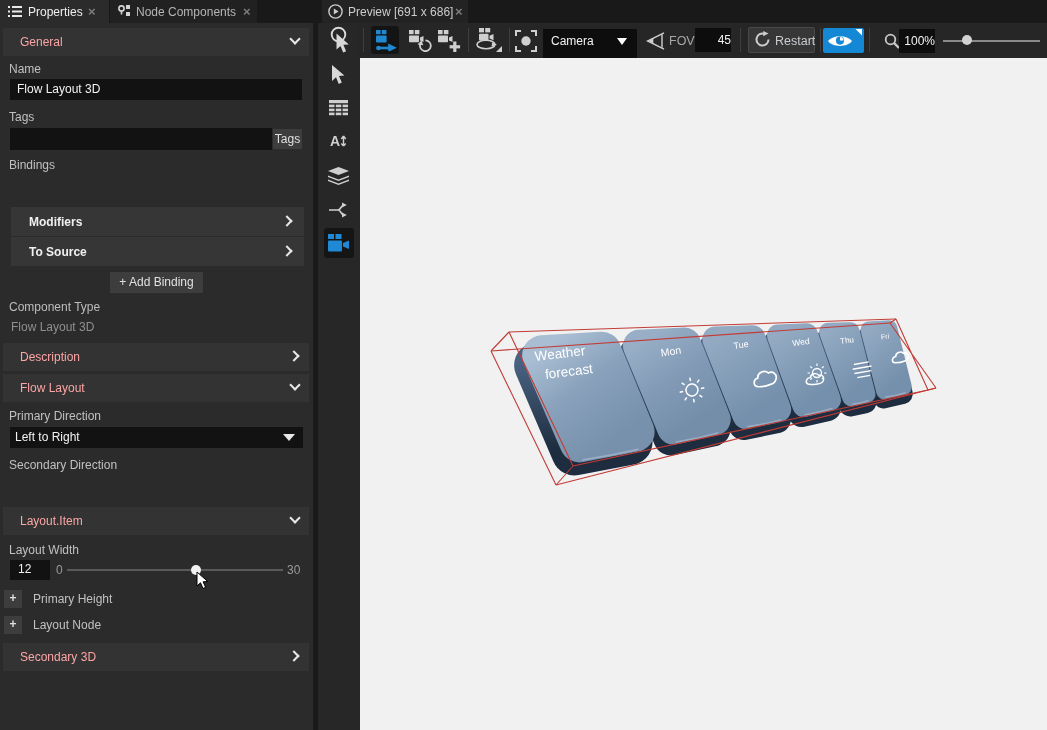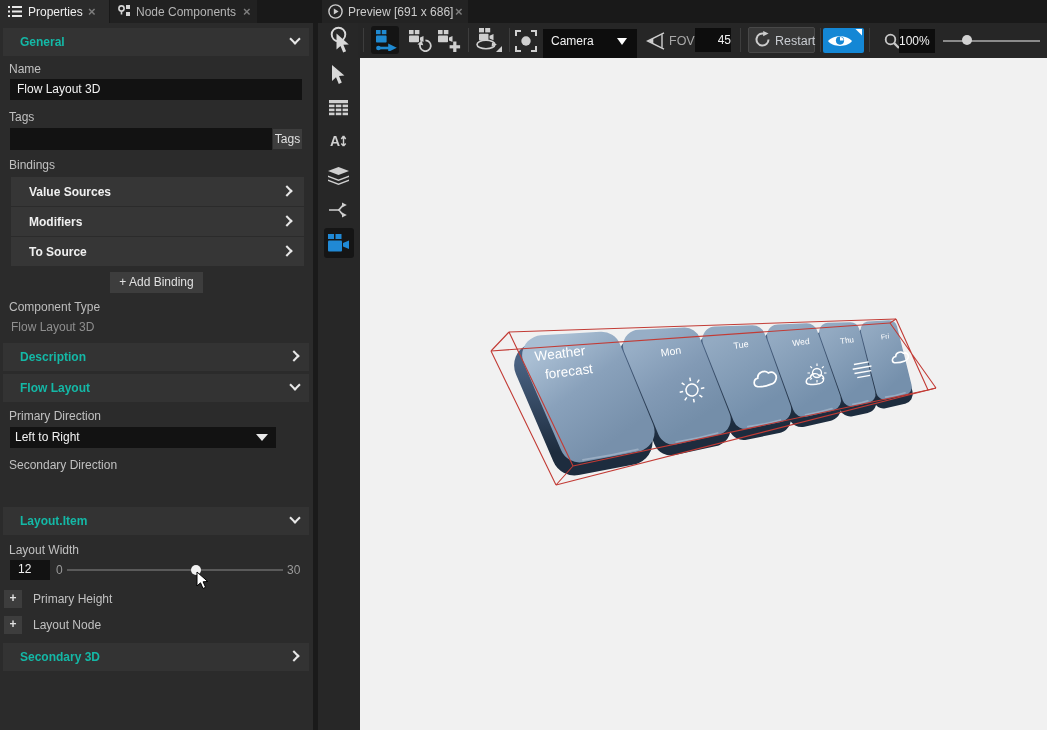--- a/index.html
+++ b/index.html
@@ -10,21 +10,21 @@
 
 
 #ltabbar { left:0; top:0; width:320px; height:23px; background:#191919; }
 #ltab1 { left:0; top:0; width:109px; height:23px; background:#2b2b2b; color:#f0f0f0; font-size:12px; }
 #ltab2 { left:110px; top:0; width:147px; height:23px; background:#212121; color:#b5b5b5; font-size:12px; }
 .tabx { color:#7d7d7d; font-size:13px; font-weight:bold; }
 
 
 #lpanel { left:0; top:23px; width:313px; height:707px; background:#2b2b2b; }
 #lscroll { left:313px; top:23px; width:5px; height:707px; background:#1a1a1a; }
-.sechdr { left:3px; width:306px; height:28px; background:#333333; color:#14b8a6; font-weight:bold; font-size:12px; }
+.sechdr { left:3px; width:306px; height:28px; background:#333333; color:#fca5a5; font-weight:normal; font-size:12px; }
 .sechdr .t { position:absolute; left:17px; top:7px; }
 .lbl { color:#c0c0c0; font-size:12px; position:absolute; }
 .inp { position:absolute; background:#121212; color:#f2f2f2; font-size:12px; }
 .row3 { left:11px; width:293px; height:29px; background:#363636; color:#f0f0f0; font-weight:bold; font-size:12px; }
 .row3 .t { position:absolute; left:18px; top:8px; }
 .btn { position:absolute; background:#3d3d3d; color:#e0e0e0; font-size:12px; text-align:center; }
 .chevR { position:absolute; width:8px; height:8px; border-right:2.5px solid #e8e8e8; border-top:2.5px solid #e8e8e8; transform:rotate(45deg); }
 .chevD { position:absolute; width:8px; height:8px; border-right:2.5px solid #e8e8e8; border-top:2.5px solid #e8e8e8; transform:rotate(135deg); }
 .ddtri { position:absolute; width:0; height:0; border-left:6px solid transparent; border-right:6px solid transparent; border-top:7px solid #e8e8e8; }
 
@@ -78,24 +78,20 @@
     </div>
   <span class="lbl" style="left:9px;top:62px">Name</span>
   <div class="abs inp" style="left:10px;top:79px;width:292px;height:21px">
       <span class="abs" style="left:7px;top:3px">Flow Layout 3D</span>
     </div>
   <span class="lbl" style="left:9px;top:110px">Tags</span>
   <div class="abs inp" style="left:10px;top:128px;width:262px;height:22px"></div>
   <div class="abs btn" style="left:273px;top:129px;width:29px;height:20px;line-height:20px">Tags</div>
   <span class="lbl" style="left:9px;top:158px">Bindings</span>
 
-  <div class="abs row3" style="top:177px">
-      <span class="t">Value Sources</span>
-    <div class="chevR" style="right:13px;top:10px"></div>
-    </div>
   <div class="abs row3" style="top:207px">
       <span class="t">Modifiers</span>
     <div class="chevR" style="right:13px;top:10px"></div>
     </div>
   <div class="abs row3" style="top:237px">
       <span class="t">To Source</span>
     <div class="chevR" style="right:13px;top:10px"></div>
     </div>
 
   <div class="abs btn" style="left:110px;top:272px;width:93px;height:21px;line-height:21px">+ Add Binding</div>
@@ -106,21 +102,21 @@
   <div class="abs sechdr" style="top:374px">
       <span class="t">Flow Layout</span>
     <div class="chevD" style="right:10px;top:7px"></div>
     </div>
   <div class="abs sechdr" style="top:343px">
       <span class="t">Description</span>
     <div class="chevR" style="right:11px;top:9px"></div>
     </div>
 
   <span class="lbl" style="left:9px;top:409px">Primary Direction</span>
-  <div class="abs inp" style="left:10px;top:427px;width:266px;height:21px">
+  <div class="abs inp" style="left:10px;top:427px;width:293px;height:21px">
       <span class="abs" style="left:5px;top:3px">Left to Right</span>
     <div class="ddtri" style="right:8px;top:7px"></div>
     </div>
   <span class="lbl" style="left:9px;top:458px">Secondary Direction</span>
 
   <div class="abs sechdr" style="top:507px">
       <span class="t">Layout.Item</span>
     <div class="chevD" style="right:10px;top:7px"></div>
     </div>
 
@@ -300,21 +296,21 @@
     </svg>
     <svg class="abs" style="left:496px;top:6px" width="8" height="8" viewBox="0 0 8 8">
         <path d="M1.5 0 L8 0 L8 6.5 Z" fill="#ffffff"></path>
       </svg>
     <div class="sep" style="left:511px"></div>
 
     <svg class="abs" style="left:526px;top:10px" width="16" height="16" viewBox="0 0 16 16">
       <circle cx="6.5" cy="6.5" r="4.8" fill="none" stroke="#c9c9c9" stroke-width="1.8"></circle>
       <path d="M10 10 L15 15" stroke="#c9c9c9" stroke-width="2.4"></path>
     </svg>
-    <div class="abs tfield" style="left:541px;top:6px;width:36px;height:24px;text-align:left;line-height:24px">100%</div>
+    <div class="abs tfield" style="left:541px;top:6px;width:36px;height:24px;text-align:right;line-height:24px">100%</div>
     <div class="abs" style="left:585px;top:17px;width:97px;height:2px;background:#8a8a8a"></div>
     <div class="abs" style="left:604px;top:12px;width:10px;height:10px;border-radius:50%;background:#d2d2d2"></div>
   </div>
 
   <div id="viewport" class="abs"></div>
   <svg class="abs" style="left:358px;top:58px" width="689" height="672" viewBox="0 0 689 672">
     <defs>
       <linearGradient id="cg1" x1="0" y1="0" x2="0.75" y2="1">
         <stop offset="0" stop-color="#a9bed3"></stop>
         <stop offset="0.45" stop-color="#89a1bb"></stop>

